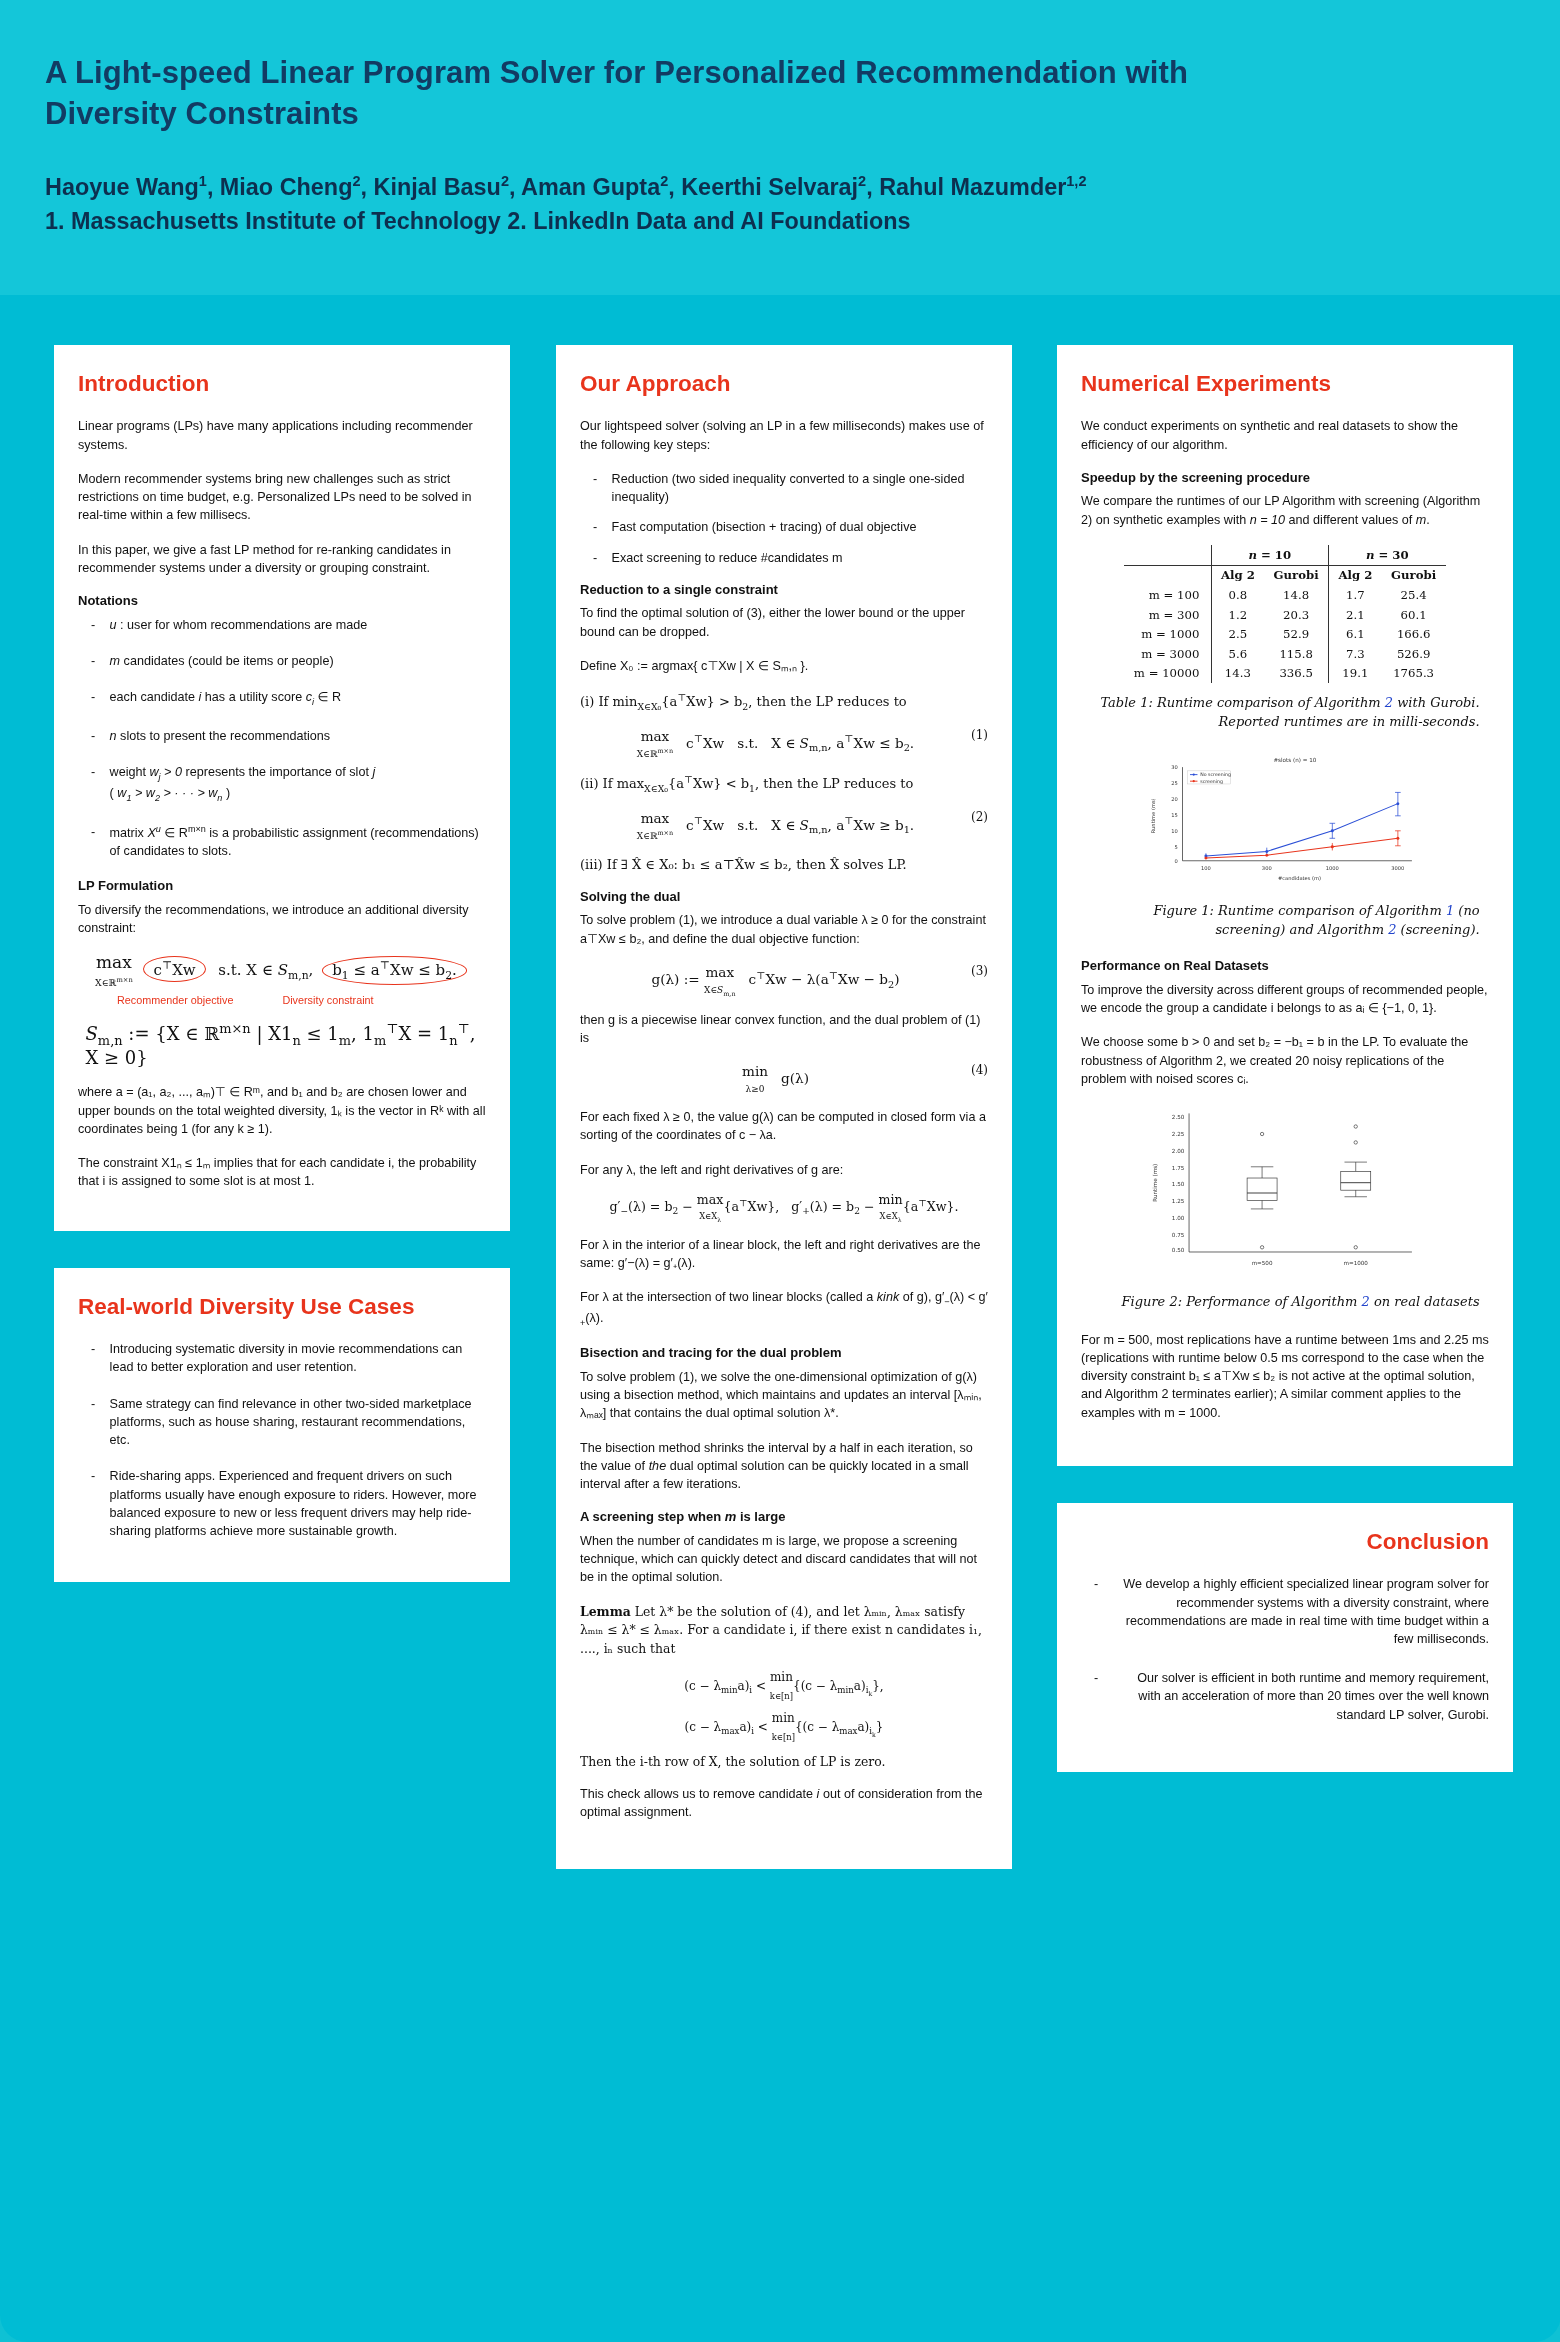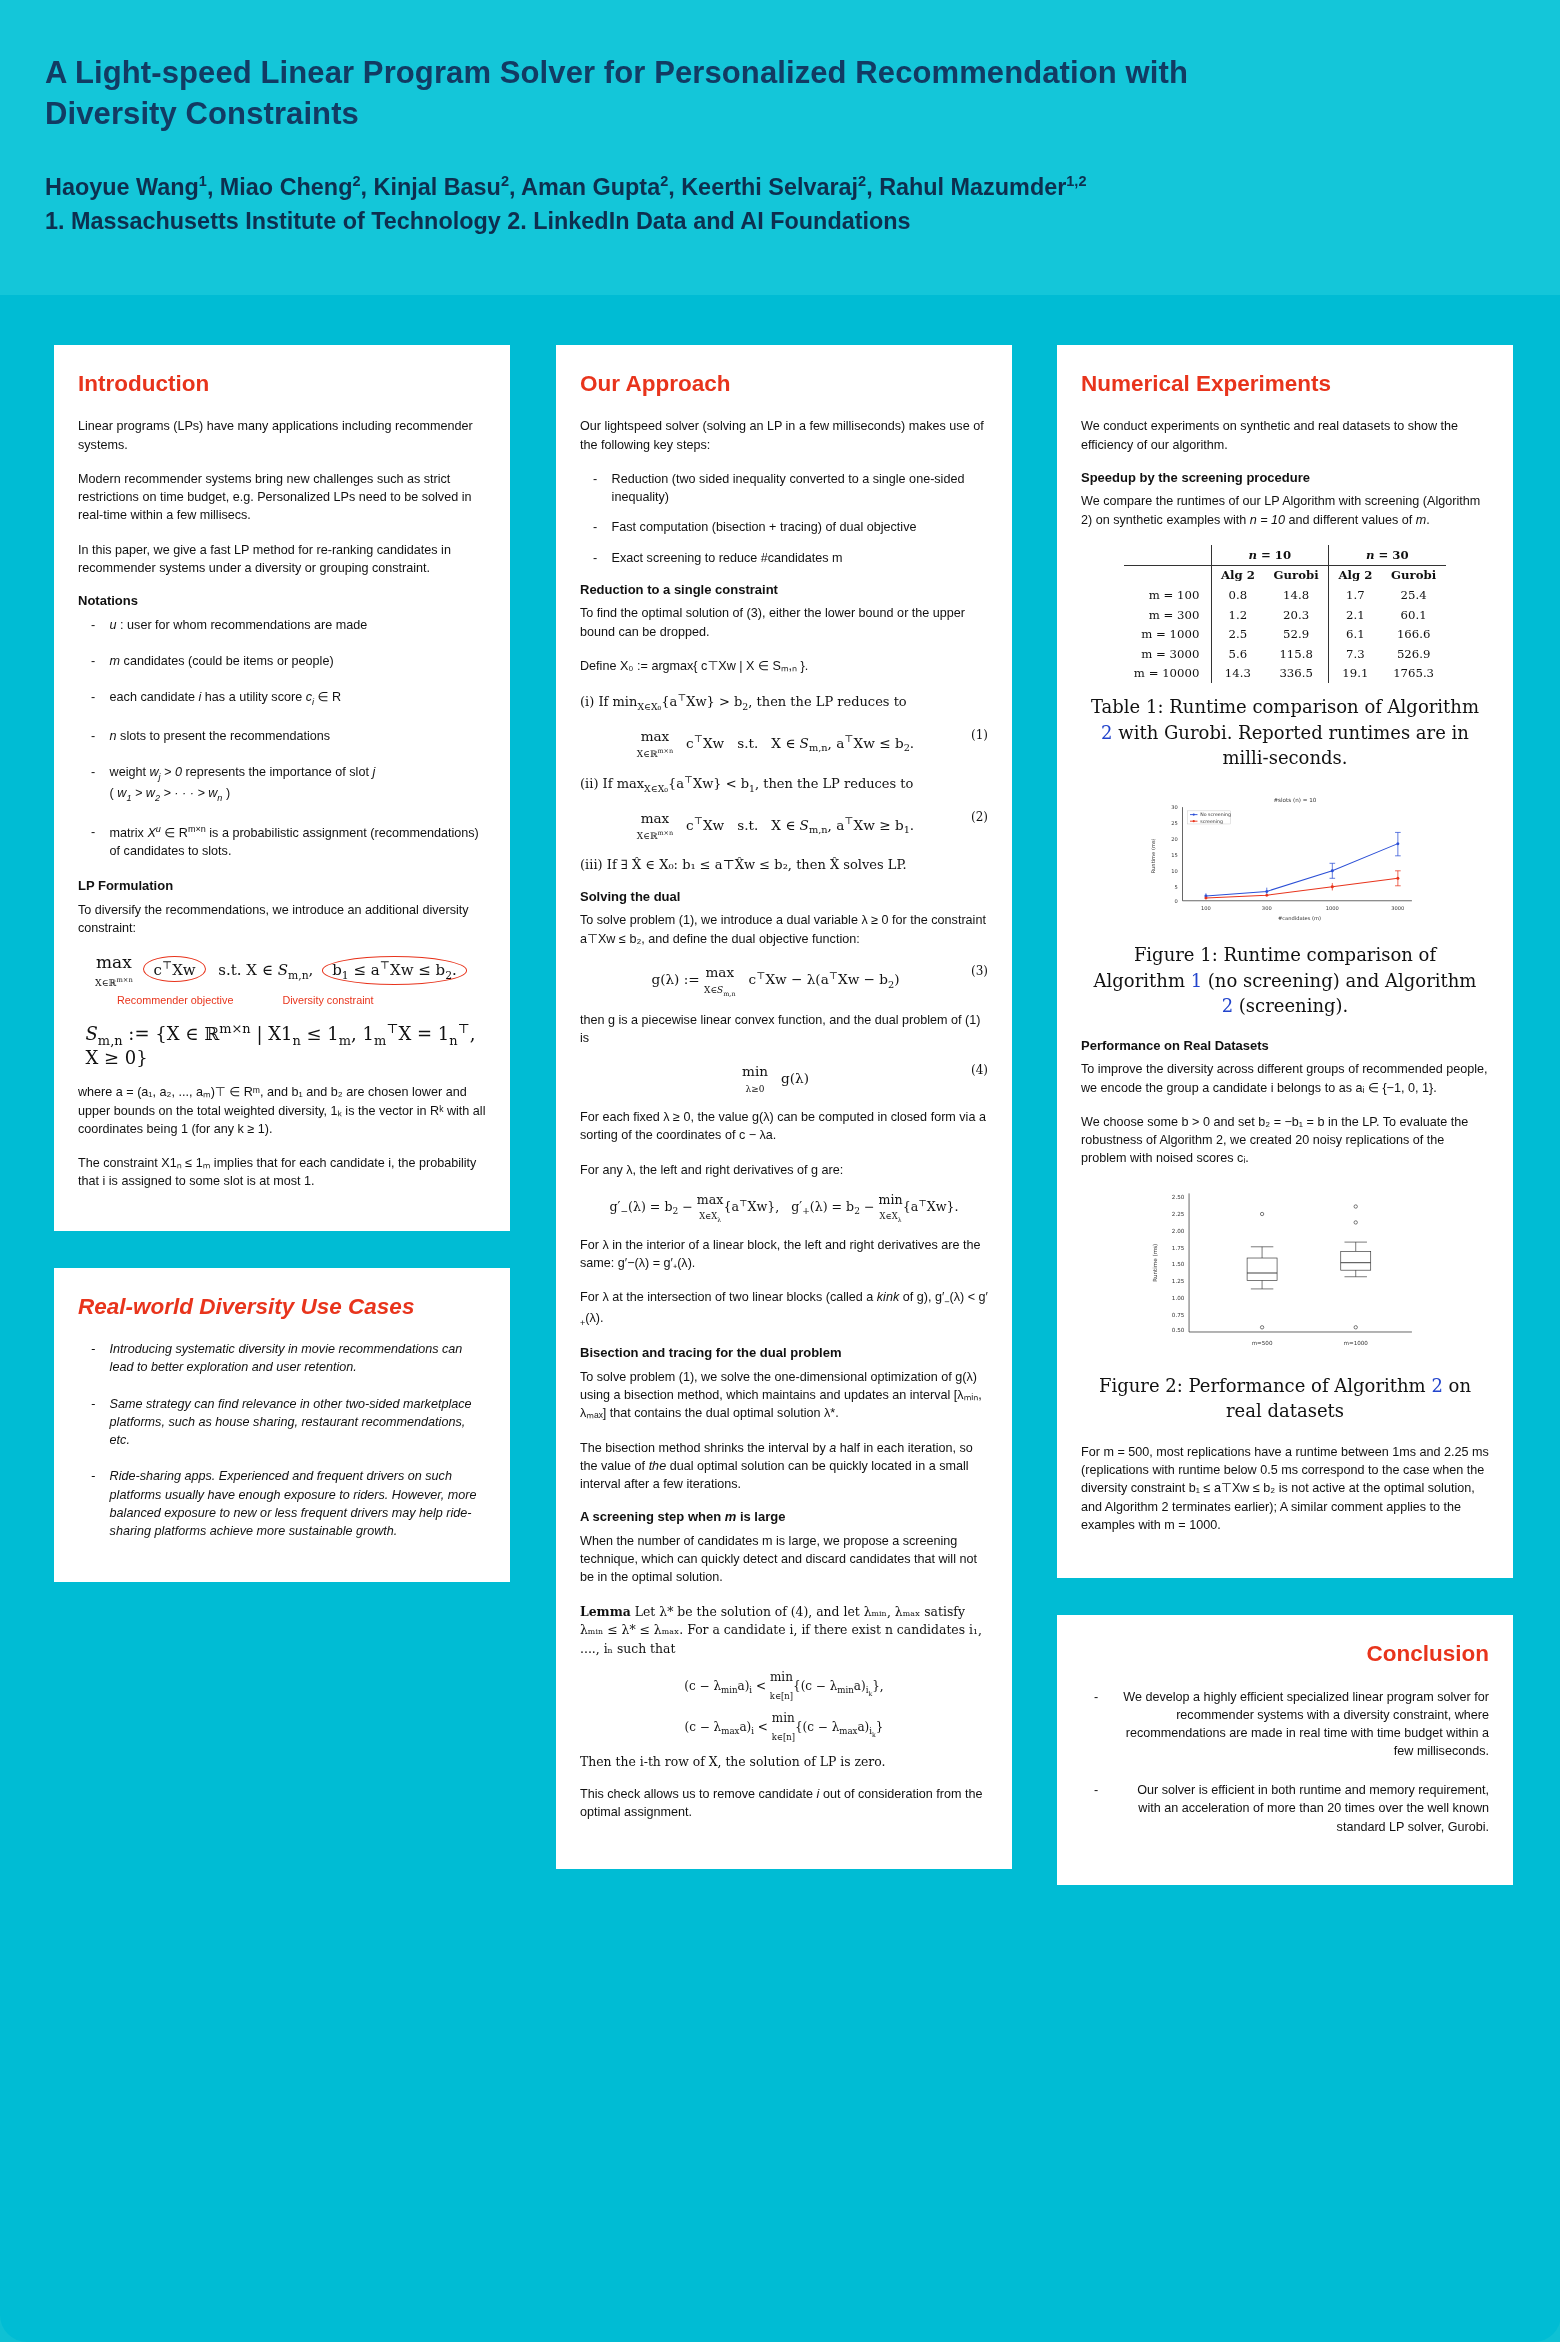--- a/index.html
+++ b/index.html
@@ -161,24 +161,25 @@
   table.runtime th, table.runtime td {
     padding: 2.8px 9.4px;
     text-align: center;
     border: 0;
   }
   table.runtime tr.head-n th { border-bottom: 0.9px solid #333; }
   table.runtime td.rowhead { text-align: right; padding-right: 11.2px; }
   table.runtime .vline { border-left: 0.9px solid #333; }
   .caption {
     font-family: "DejaVu Serif", serif;
-    font-size: 18px;
+    font-size: 13px;
     line-height: 1.42;
-    text-align: center;
+    text-align: right;
     margin: 11.2px 9.4px 19px 9.4px;
+    font-style: italic;
   }
   .caption .lnk { color: #2244cc; }
   
   .fig {
     background: #fff;
     margin: 13px auto 5.6px auto;
     position: relative;
   }
   .fig1 { width: 309px; height: 141px; }
   .fig2 { width: 309px; height: 178px; }
@@ -243,21 +244,21 @@
       </div>
 
       <div class="setdef">
         <span style="font-style:italic;">S</span><span class="sub">m,n</span> := {X ∈ ℝ<span class="supx">m×n</span> | X1<span class="sub">n</span> ≤ 1<span class="sub">m</span>, 1<span class="sub">m</span><span class="supx">⊤</span>X = 1<span class="sub">n</span><span class="supx">⊤</span>, X ≥ 0}
       </div>
 
       <p>where a = (a₁, a₂, ..., aₘ)⊤ ∈ Rᵐ, and b₁ and b₂ are chosen lower and upper bounds on the total weighted diversity, 1ₖ is the vector in Rᵏ with all coordinates being 1 (for any k ≥ 1).</p>
       <p>The constraint X1ₙ ≤ 1ₘ implies that for each candidate i, the probability that i is assigned to some slot is at most 1.</p>
     </div>
 
-    <div class="card" style="font-style:italic;">
+    <div class="card" style="">
       <h2>Real-world Diversity Use Cases</h2>
       <ul class="dash wide">
         <li>Introducing systematic diversity in movie recommendations can lead to better exploration and user retention.</li>
         <li>Same strategy can find relevance in other two-sided marketplace platforms, such as house sharing, restaurant recommendations, etc.</li>
         <li>Ride-sharing apps. Experienced and frequent drivers on such platforms usually have enough exposure to riders. However, more balanced exposure to new or less frequent drivers may help ride-sharing platforms achieve more sustainable growth.</li>
       </ul>
     </div>
 
   </div>
 

